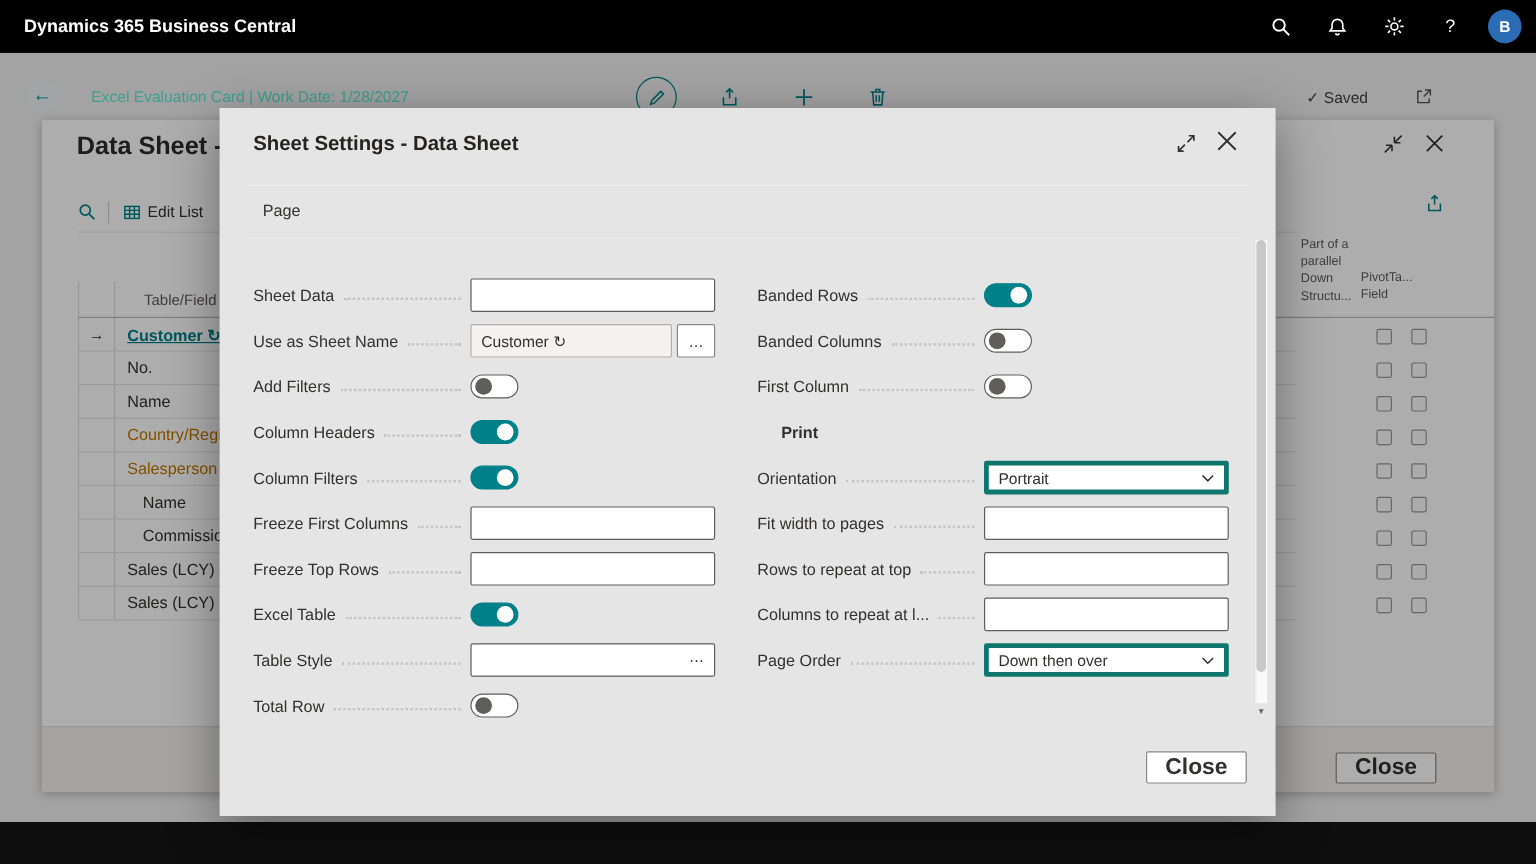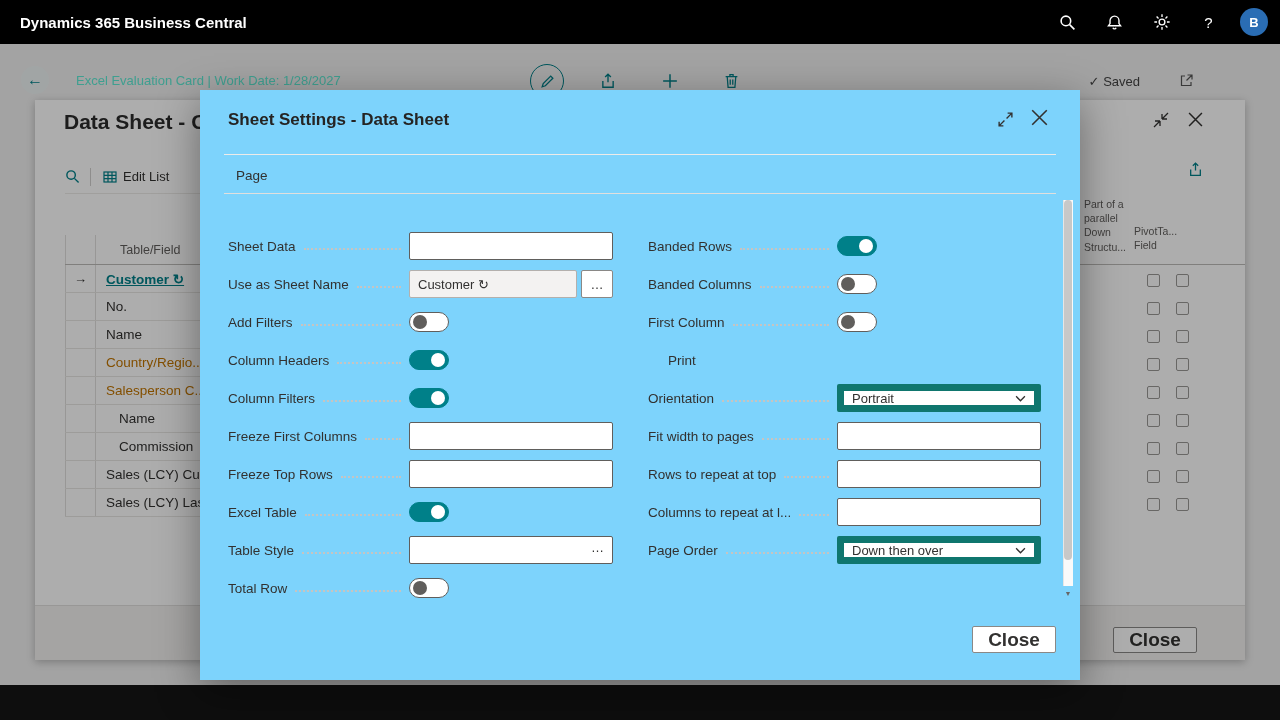--- a/index.html
+++ b/index.html
@@ -52,44 +52,44 @@
   .cb { width:13px; height:13px; border:1px solid #9a9896; background:#fdfdfd; border-radius:2px; flex:none; cursor:pointer; }
 
   .bg-footer { position:absolute; left:0; right:0; bottom:0; height:55px; background:#f3f2f1; border-top:1px solid #e1dfdd; }
   .btn { background:#fff; border:1px solid #8a8886; border-radius:2px; font-family:inherit; font-size:19px; font-weight:bold; color:#323130; cursor:pointer; }
   .bg-close-btn { position:absolute; right:48px; bottom:7px; width:84px; height:26px; }
 
   
   .dim { position:absolute; top:44px; left:0; right:0; bottom:0; background:rgba(0,0,0,0.32); z-index:60; }
 
   
-  .dialog { position:absolute; left:200px; top:90px; width:880px; height:590px; background:#7dd3fc; z-index:70; box-shadow:0 12px 40px rgba(0,0,0,0.4); }
+  .dialog { position:absolute; left:183px; top:90px; width:880px; height:590px; background:#e5e5e5; z-index:70; box-shadow:0 12px 40px rgba(0,0,0,0.4); }
   .dlg-title { position:absolute; left:28px; top:20px; font-size:17px; font-weight:bold; color:#252423; }
   .dlg-ic { position:absolute; cursor:pointer; color:#323130; }
   .dlg-sep1 { position:absolute; left:24px; right:24px; top:64px; border-bottom:1px solid #edebe9; }
   .dlg-tab { position:absolute; left:36px; top:78px; font-size:13.5px; color:#323130; cursor:pointer; }
   .dlg-sep2 { position:absolute; left:24px; right:24px; top:103px; border-bottom:1px solid #e1dfdd; }
 
   .form-col { position:absolute; top:137px; }
   .form-left { left:28px; width:385px; }
   .form-right { left:448px; width:393px; }
   .frow { height:38px; display:flex; align-items:center; }
   .flabel { font-size:13.5px; color:#323130; white-space:nowrap; }
-  .flabel.bold { font-weight:normal;padding-left:20px; }
+  .flabel.bold { font-weight:bold;padding-left:20px; }
   .leader { flex:1; border-bottom:2px dotted #c6c4c2; margin:6px 8px 0 8px; height:1px; }
   .ctl { width:204px; flex:none; display:flex; align-items:center; position:relative; }
   .txt { width:100%; height:28px; border:1px solid #605e5c; border-radius:2px; background:#fff; font-family:inherit; font-size:13px; padding:0 8px; color:#323130; }
   .txt.ro { background:#f3f2f1; border-color:#b3b0ad; }
   .assist { width:32px; height:28px; margin-left:4px; background:#fff; border:1px solid #8a8886; border-radius:2px; font-size:13px; line-height:1; color:#323130; cursor:pointer; flex:none; }
   .in-ellipsis { position:absolute; right:9px; top:4px; font-size:13px; color:#323130; pointer-events:none; }
   .toggle { position:relative; width:40px; height:20px; border-radius:10px; border:1px solid #605e5c; background:#fff; flex:none; cursor:pointer; }
   .toggle::after { content:""; position:absolute; top:2px; left:3px; width:14px; height:14px; border-radius:50%; background:#605e5c; }
   .toggle.on { background:var(--accent,#008089); border-color:var(--accent,#008089); }
   .toggle.on::after { left:21px; background:#fff; }
-  .select { width:204px; height:28px; border:7px solid #0f766e; border-radius:2px; background:#fff; display:flex; align-items:center; justify-content:space-between; padding:0 8px; font-size:13px; color:#323130; cursor:pointer; }
+  .select { width:204px; height:28px; border:4px solid #0f766e; border-radius:2px; background:#fff; display:flex; align-items:center; justify-content:space-between; padding:0 8px; font-size:13px; color:#323130; cursor:pointer; }
 
   .dlg-scroll { position:absolute; right:6px; top:110px; width:12px; height:400px; }
   .dlg-track { position:absolute; top:0; bottom:14px; left:1px; width:10px; background:#fafafa; border-left:1px solid #e6e6e6; }
   .dlg-thumb { position:absolute; top:0; left:2px; width:8px; height:360px; background:#c8c8c8; border-radius:4px; cursor:pointer; }
   .dlg-down { position:absolute; bottom:0; left:0; width:12px; height:12px; font-size:7px; color:#666; text-align:center; line-height:12px; cursor:pointer; }
   .dlg-close-btn { position:absolute; right:24px; bottom:27px; width:84px; height:27px; }
 </style>
 </head>
 <body>
 

